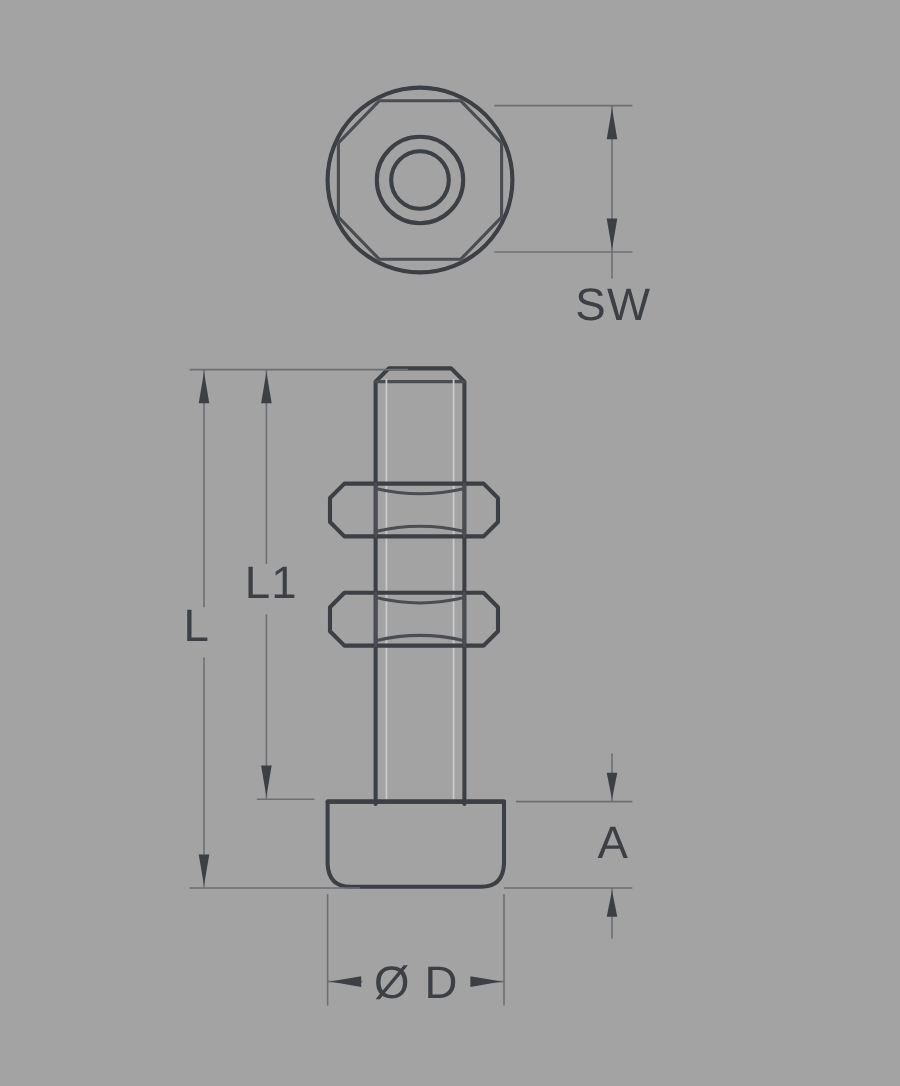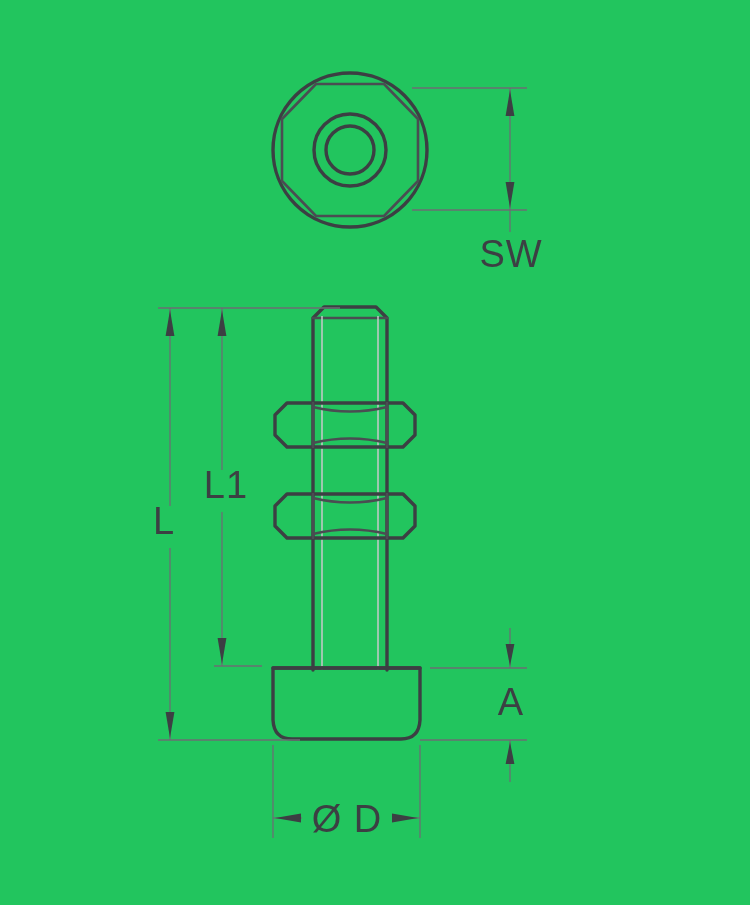--- a/index.html
+++ b/index.html
@@ -10,21 +10,21 @@
   body {
     width: 750px;
     height: 905px;
     font-family: "Liberation Sans", sans-serif;
     overflow: hidden;
   }
   #drawing-root {
     position: relative;
     width: 750px;
     height: 905px;
-    background: #22c55e;
+    background: #a3a3a3;
   }
   svg.tech-drawing {
     display: block;
     width: 750px;
     height: 905px;
   }
   .part-outline {
     fill: none;
     stroke: #3c3f43;
     stroke-width: 3.4;

